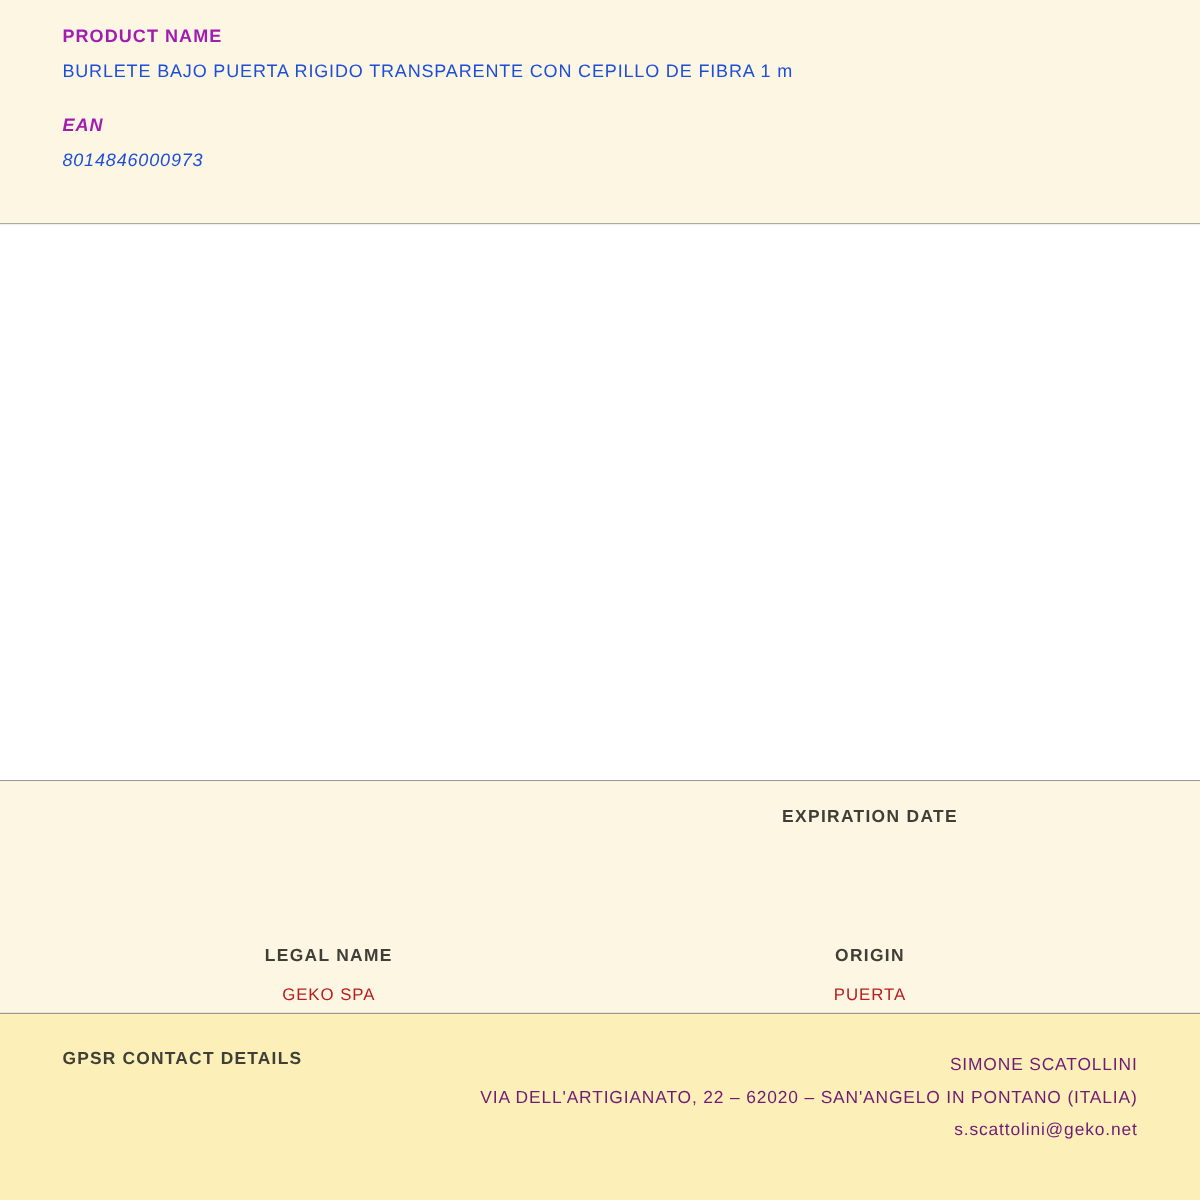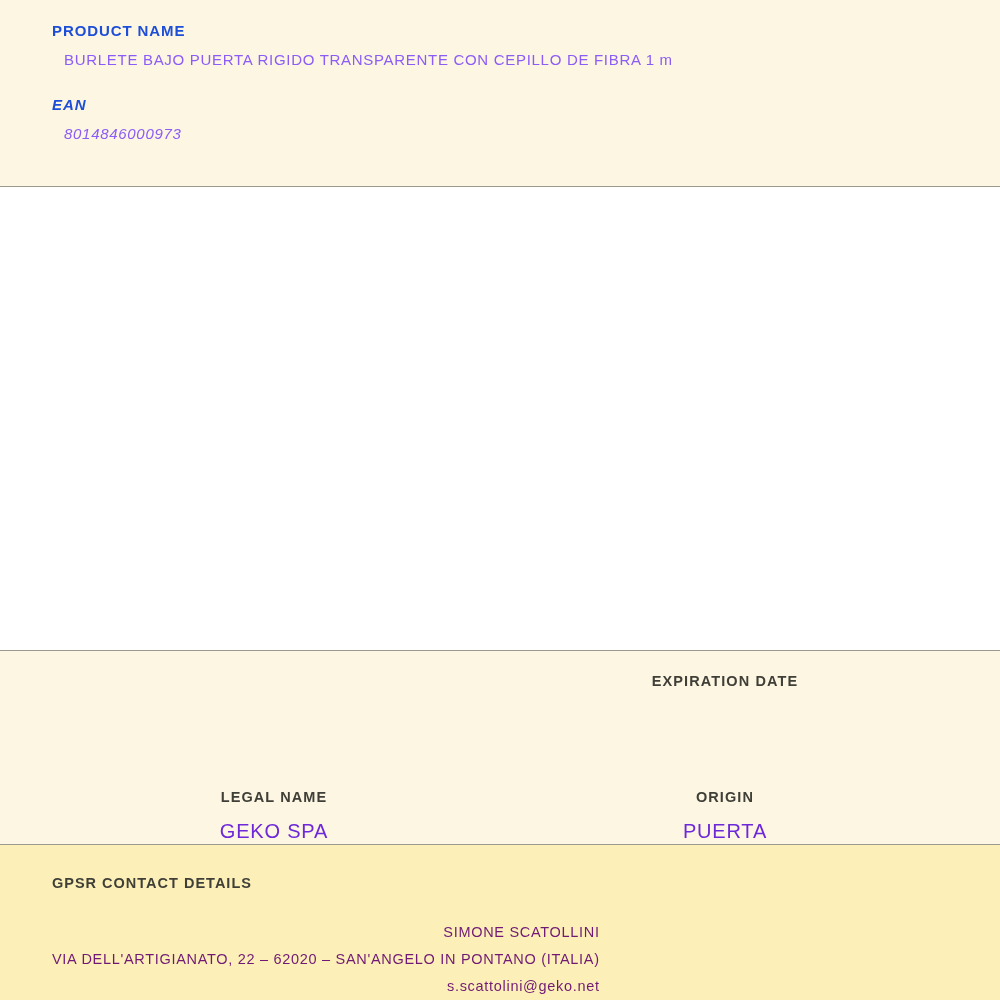--- a/index.html
+++ b/index.html
@@ -28,28 +28,28 @@
     background: #fdf6e3;
     padding: 22px 50px 0 52px;
     box-sizing: border-box;
     height: 187px;
     border-bottom: 1px solid #9a9a90;
   }
   .field-label {
     font-size: 15px;
     font-weight: bold;
     letter-spacing: 0.9px;
-    color: #1d4ed8;
+    color: #a21caf;
     margin: 0 0 12px 0;
   }
   .field-value {
     font-size: 15px;
     letter-spacing: 0.7px;
-    color: #8b5cf6;
-    margin: 12px;
+    color: #1d4ed8;
+    margin: 0;
   }
   .field-block {
     margin-bottom: 28px;
   }
   .field-block:last-child {
     margin-bottom: 0;
     font-style: italic;
   }
 
   
@@ -79,39 +79,38 @@
     margin-bottom: 68px;
   }
   .detail-label {
     font-size: 14.5px;
     font-weight: bold;
     letter-spacing: 1.1px;
     color: #3f3f38;
     margin: 0 0 15px 0;
   }
   .detail-value {
-    font-size: 20px;
+    font-size: 14px;
     letter-spacing: 0.8px;
-    color: #6d28d9;
+    color: #b91c1c;
     margin: 0;
     min-height: 17px;
   }
   .col-left { transform: translateX(-1px); }
   .col-right { transform: translateX(0px); }
 
   
   .footer {
     background: #fcf0b8;
     height: 155px;
     box-sizing: border-box;
     padding: 30px 52px 0 52px;
     display: flex;
     justify-content: space-between;
     align-items: flex-start;
-    flex-direction: column;
   }
   .footer-label {
     font-size: 14.5px;
     font-weight: bold;
     letter-spacing: 1px;
     color: #3f3f38;
     white-space: nowrap;
   }
   .footer-contact {
     text-align: right;

